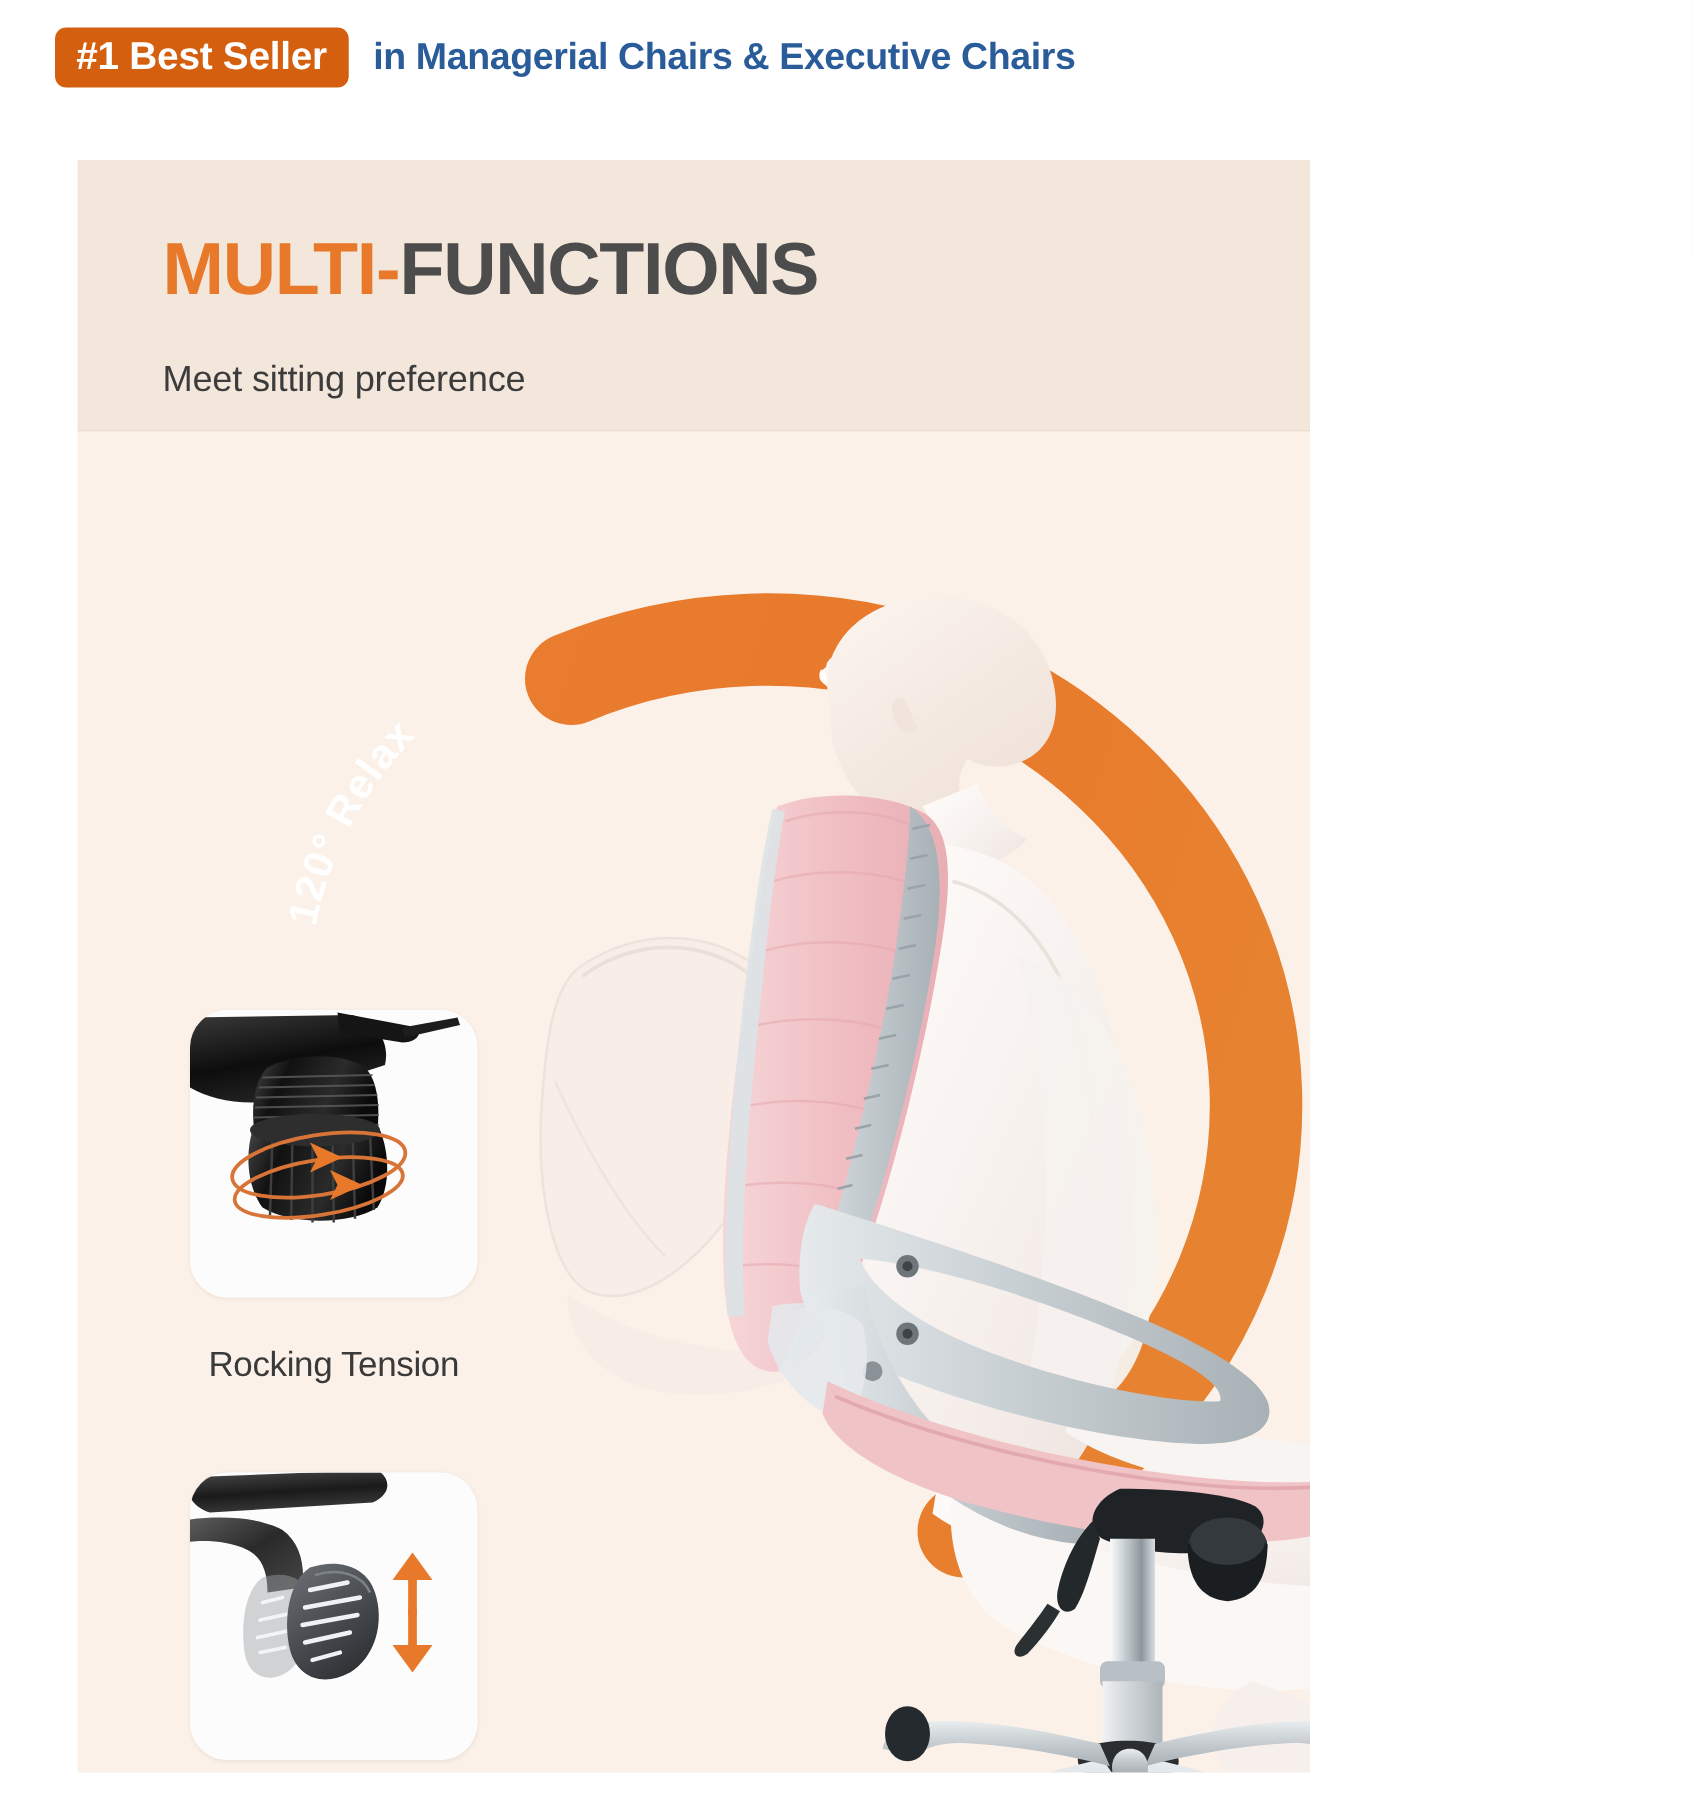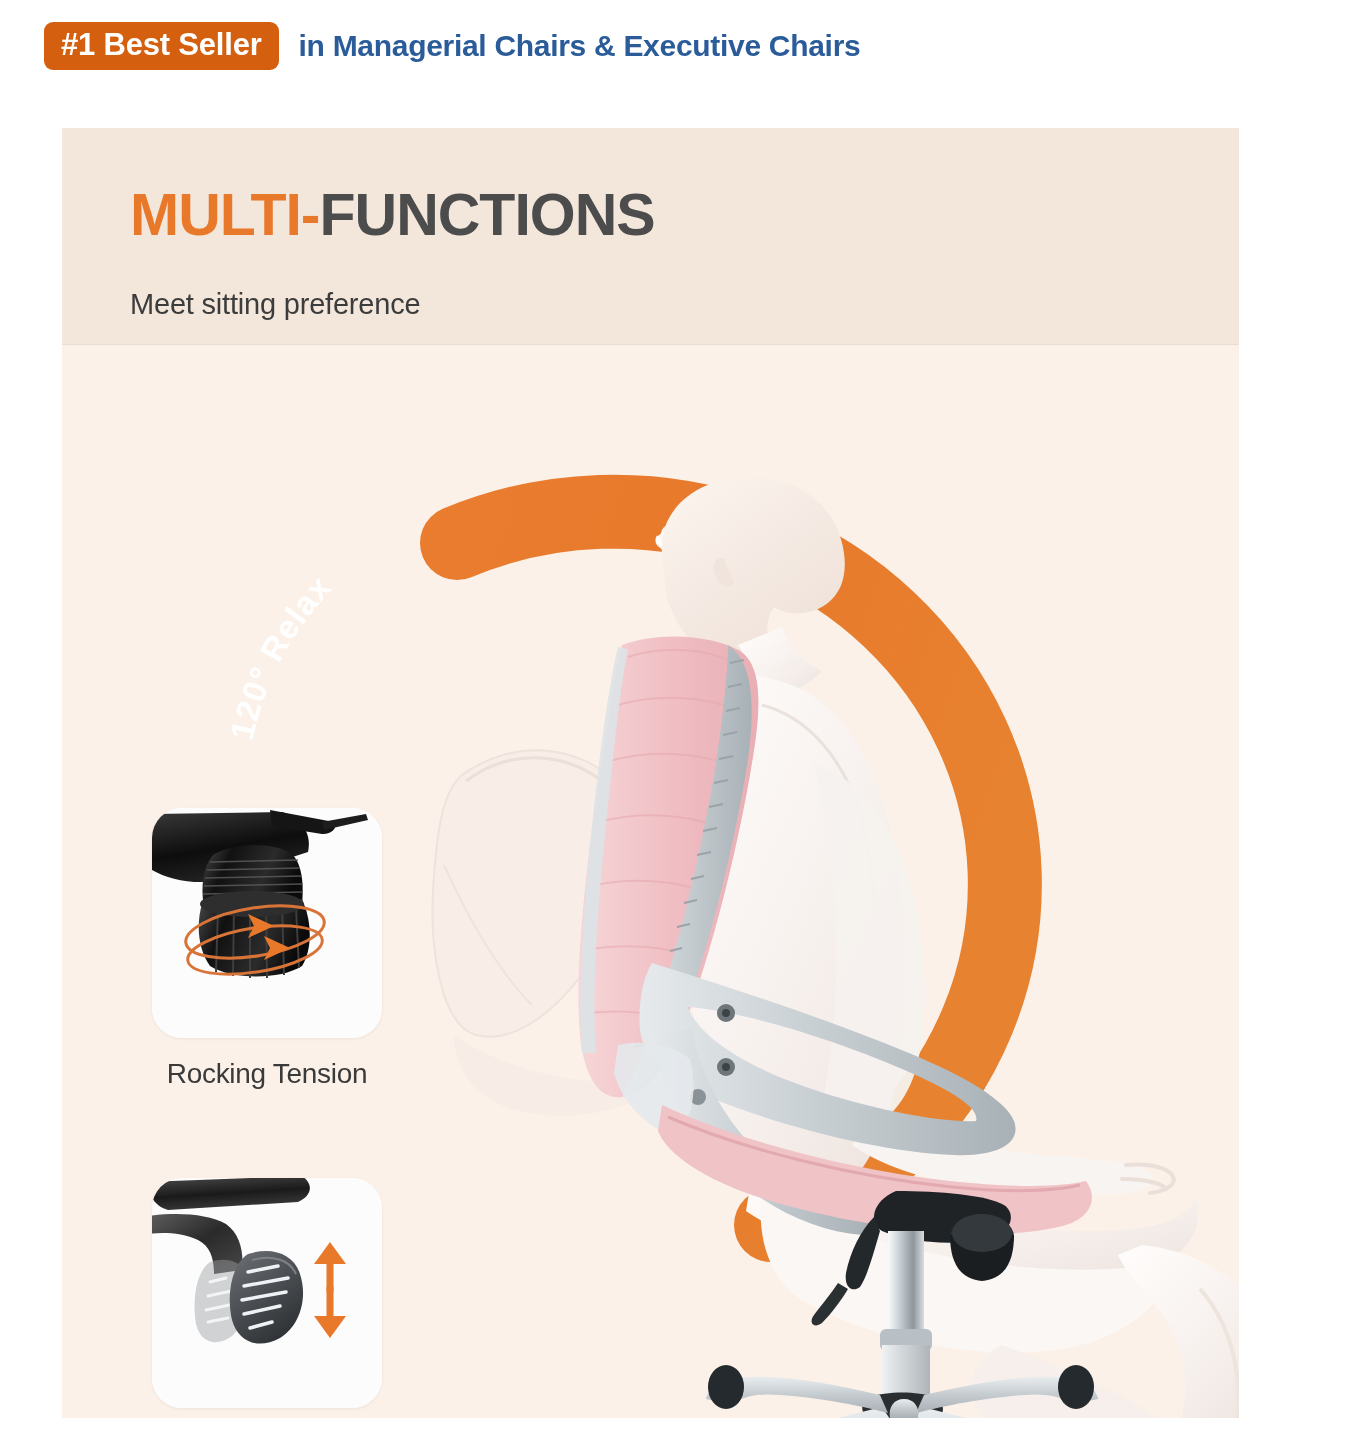--- a/index.html
+++ b/index.html
@@ -33,21 +33,21 @@
     color:#2A5C9A;
     font-size:30px;
     font-weight:bold;
     letter-spacing:-0.3px;
     white-space:nowrap;
   }
 
   
   #content-panel{
     position:absolute; left:62px; top:128px;
-    width:1177px; height:1290px;
+    width:986px; height:1290px;
     background:#FBF1E8;
     overflow:hidden;
   }
   #header-band{
     position:absolute; left:0; top:0; width:1226px; height:217px;
     background:#F3E7DC;
   }
   #header-band:after{
     content:""; position:absolute; left:0; bottom:0; width:100%; height:1px;
     background:#EADCCF;
@@ -79,21 +79,21 @@
 
   .feature-thumb{
     width:230px; height:230px;
     border-radius:30px;
     background:#ffffff;
     overflow:hidden;
     position:relative;
     box-shadow:0 1px 3px rgba(120,95,75,0.10);
   }
   .feature-label{
-    margin-top:20px;
+    margin-top:38px;
     text-align:center;
     font-size:28px;
     color:#3A3A3A;
     letter-spacing:-0.3px;
     white-space:nowrap;
   }
   .thumb-svg{ position:absolute; left:0; top:0; }
 </style>
 </head>
 <body>

